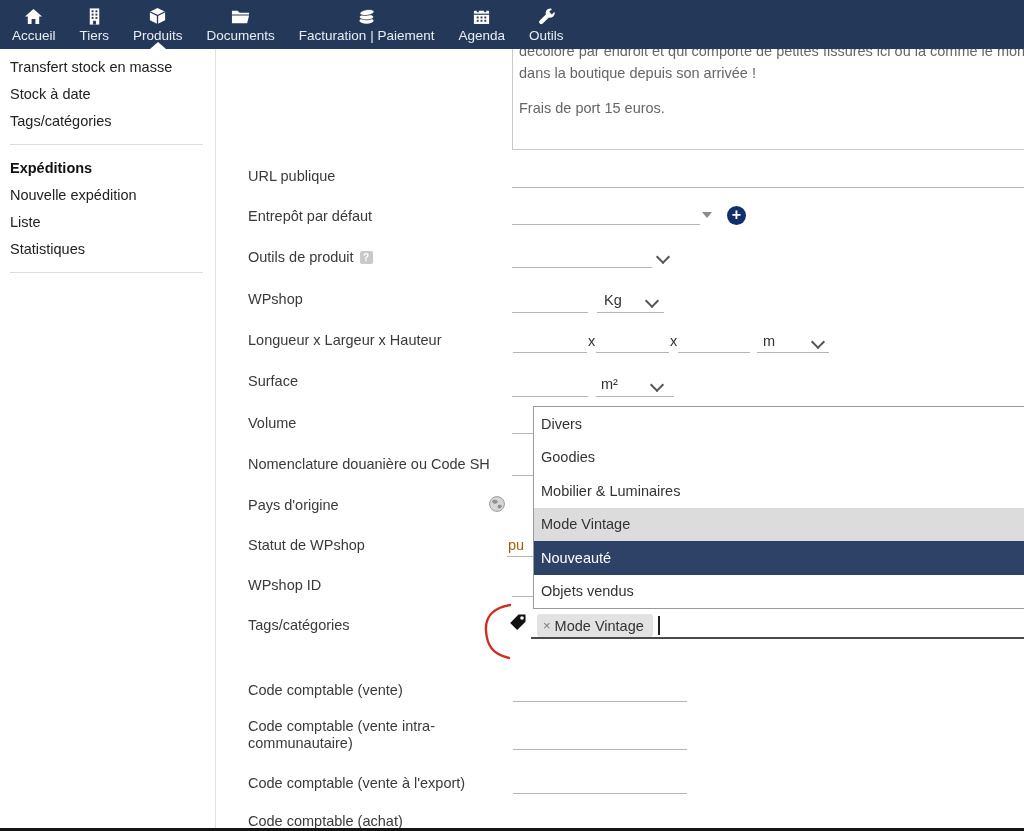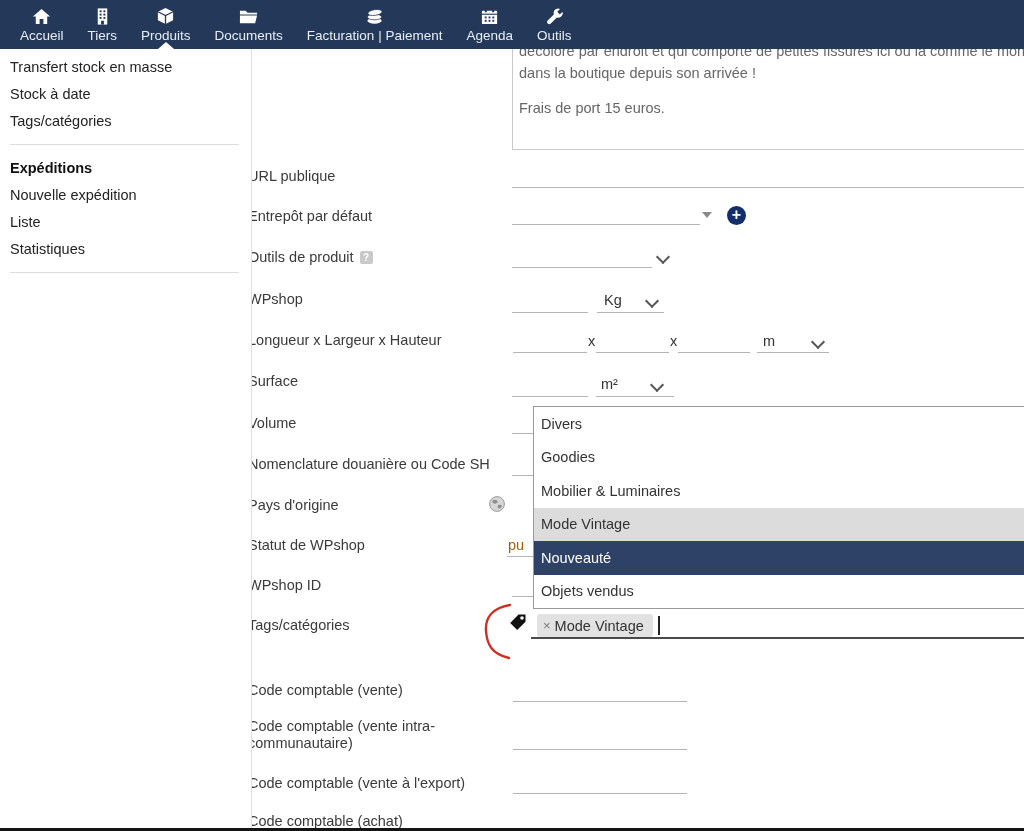--- a/index.html
+++ b/index.html
@@ -1,32 +1,32 @@
 <!DOCTYPE html>
 <html><head>
 <meta charset="utf-8">
 <style>
   html,body{margin:0;padding:0;background:#fff;}
   #screen{position:relative;width:1024px;height:831px;background:#fff;overflow:hidden;
           font-family:"Liberation Sans",sans-serif;color:#333;}
 
   
   .topnav{position:absolute;left:0;top:0;width:100%;height:49px;background:#24395a;
-          z-index:30;display:flex;align-items:flex-start;padding-left:8px;box-sizing:border-box;}
+          z-index:30;display:flex;align-items:flex-start;padding-left:0;box-sizing:border-box;}
   .nav-item{position:relative;height:49px;box-sizing:border-box;padding:7px 12px 0;
             display:flex;flex-direction:column;align-items:center;cursor:pointer;}
   .nav-item .nav-ico{width:19px;height:19px;display:block;}
   .nav-item .nav-ico svg{width:19px;height:19px;display:block;fill:#fff;}
   .nav-label{margin-top:2px;font-size:13.5px;color:#e8edf4;white-space:nowrap;}
   .nav-item.active::after{content:"";position:absolute;bottom:0;left:50%;margin-left:-8px;
         width:0;height:0;border-left:8px solid transparent;border-right:8px solid transparent;
         border-bottom:7px solid #fff;}
 
   
-  .sidebar{position:absolute;left:0;top:49px;width:252px;bottom:0;background:#fff;
+  .sidebar{position:absolute;left:0;top:49px;width:216px;bottom:0;background:#fff;
            border-right:1px solid #e0e0e0;box-sizing:border-box;padding-top:5px;z-index:2;}
   .side-item{font-size:14.5px;color:#222;line-height:27px;padding:0 10px;white-space:nowrap;cursor:pointer;}
   .side-divider{border-top:1px solid #ddd;margin:9px 12px 10px 10px;}
   .side-header{font-size:14.5px;font-weight:bold;color:#111;line-height:27px;padding:0 10px;}
 
   
   .editor{position:absolute;left:512px;top:16px;width:560px;height:134px;border:1px solid #c9c9c9;
           background:#fff;z-index:1;box-sizing:border-box;}
   .editor p{position:absolute;left:6px;margin:0;font-size:14.5px;color:#666;white-space:nowrap;}
 

